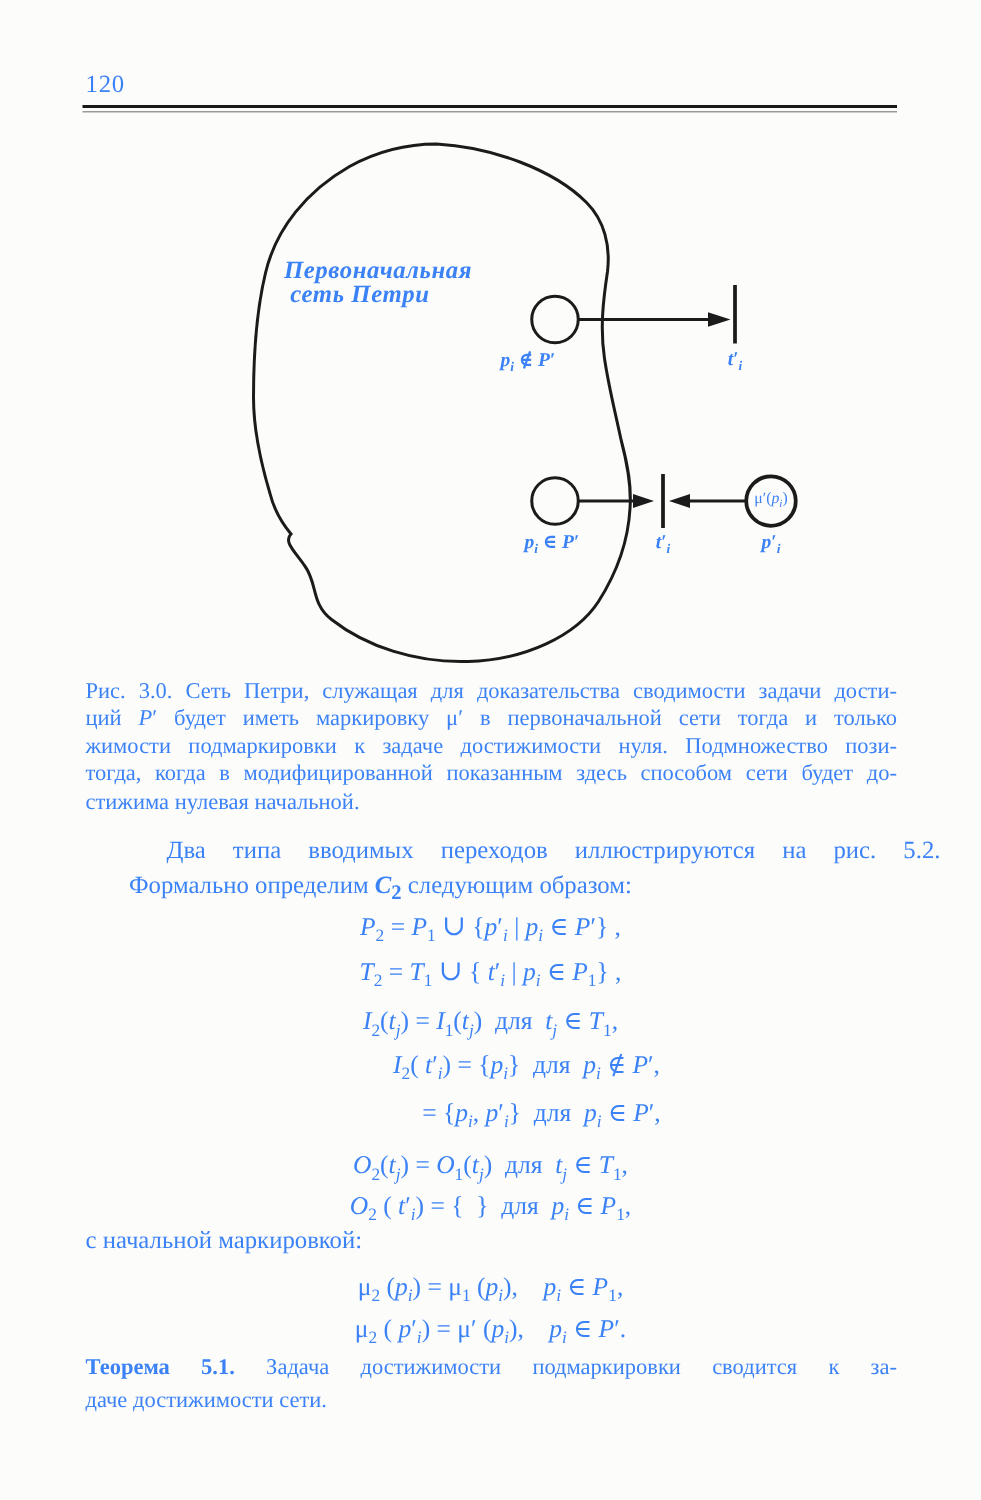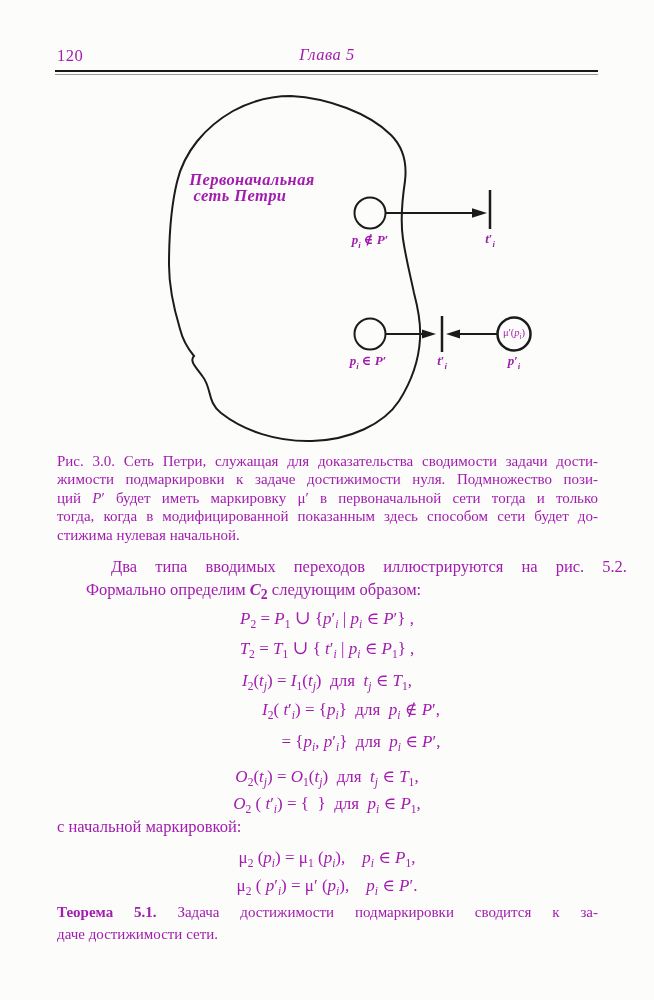--- a/index.html
+++ b/index.html
@@ -1,21 +1,21 @@
 <!DOCTYPE html>
 <html><head>
 <meta charset="utf-8">
 <style>
   html,body{margin:0;padding:0;background:#e8e8e6;}
   .page{
     position:relative;
     width:654px;height:1000px;
     margin:0 auto;
     background:#fcfcfa;
-    color:#a21caf;
+    color:#3b82f6;
     font-family:"Liberation Serif","DejaVu Serif",serif;
     overflow:hidden;
   }
   
   .pageno{position:absolute;left:57px;top:46px;font-size:16.5px;letter-spacing:.5px;}
   .chapter{position:absolute;left:0;top:45px;width:654px;text-align:center;
            font-style:italic;font-size:16.5px;letter-spacing:.5px;}
   .rule{position:absolute;left:55px;top:70px;width:543px;height:2px;
         border-top:2px solid #181818;border-bottom:1px solid #9a9a96;}
   
@@ -48,21 +48,20 @@
   .theorem{position:absolute;left:57px;top:902px;width:541px;font-size:15px;line-height:21.5px;}
   .theorem .just{text-align:justify;text-align-last:justify;}
   b{font-weight:bold;}
 </style>
 </head>
 <body>
 
 <div class="page">
 
   <div class="pageno">120</div>
-  <div class="chapter">Глава 5</div>
   <div class="rule"></div>
 
   <div class="figure">
     <svg width="654" height="362" viewBox="0 0 654 362">
       <g fill="none" stroke="#1b1b1b">
 
         <path stroke-width="2" d="M 291 8
              C 328 10, 369 25, 391 47
              C 403 59, 407 76, 405 93
              C 402 113, 400 131, 403 151
@@ -91,32 +90,32 @@
         <circle cx="514" cy="246" r="16.5" stroke-width="2.5"></circle>
         <line x1="497" y1="246" x2="453" y2="246" stroke-width="2"></line>
         <polygon points="446,246 460,241.4 460,250.6" fill="#1b1b1b" stroke="none"></polygon>
       </g>
     </svg>
 
     <div class="blob-label">
       <span>Первоначальная</span><br>
       <span class="l2">сеть Петри</span>
     </div>
-    <div class="fig-label" style="left:310px;top:144px;width:120px;"><i>p</i><sub><i>i</i></sub> ∉ <i>P</i>′</div>
+    <div class="fig-label" style="left:292px;top:144px;width:120px;"><i>p</i><sub><i>i</i></sub> ∉ <i>P</i>′</div>
     <div class="fig-label" style="left:460px;top:143px;width:60px;"><i>t</i>′<sub><i>i</i></sub></div>
     <div class="fig-label" style="left:308px;top:265px;width:120px;"><i>p</i><sub><i>i</i></sub> ∈ <i>P</i>′</div>
     <div class="fig-label" style="left:412px;top:265px;width:60px;"><i>t</i>′<sub><i>i</i></sub></div>
     <div class="token-label" style="left:484px;top:239px;width:60px;">μ′(<i>p</i><sub><i>i</i></sub>)</div>
     <div class="fig-label" style="left:484px;top:265px;width:60px;"><i>p</i>′<sub><i>i</i></sub></div>
   </div>
 
   <div class="caption">
     <div class="just">Рис. 3.0. Сеть Петри, служащая для доказательства сводимости задачи дости-</div>
+    <div class="just">ций <i>P</i>′ будет иметь маркировку μ′ в первоначальной сети тогда и только</div>
     <div class="just">жимости подмаркировки к задаче достижимости нуля. Подмножество пози-</div>
-    <div class="just">ций <i>P</i>′ будет иметь маркировку μ′ в первоначальной сети тогда и только</div>
     <div class="just">тогда, когда в модифицированной показанным здесь способом сети будет до-</div>
     <div>стижима нулевая начальной.</div>
   </div>
 
   <div class="para">
     <div class="first">Два типа вводимых переходов иллюстрируются на рис. 5.2.</div>
     <div>Формально определим <b><i>C</i><sub>2</sub></b> следующим образом:</div>
   </div>
 
   <div class="formula" style="top:605px;"><i>P</i><sub>2</sub> = <i>P</i><sub>1</sub> <span class="cup">∪</span> {<i>p</i>′<sub><i>i</i></sub> | <i>p</i><sub><i>i</i></sub> ∈ <i>P</i>′} ,</div>

